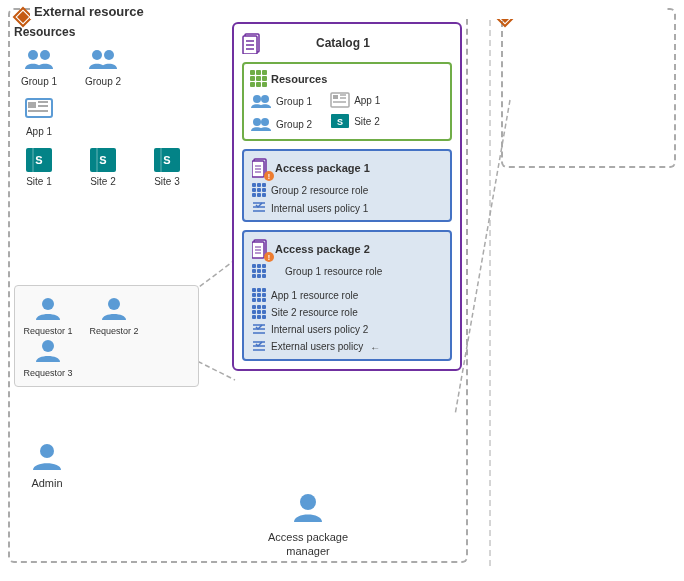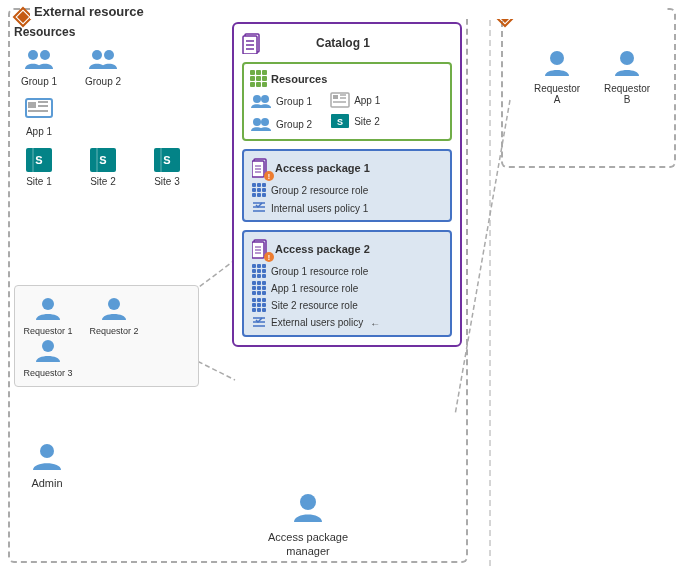--- a/index.html
+++ b/index.html
@@ -156,36 +156,20 @@
   <div class="external-dir">
   </div>
   <div style="position:absolute; right:168px; top:6px;">
     <svg width="22" height="22" viewBox="0 0 22 22">
       <polygon points="11,2 20,11 11,20 2,11" fill="none" stroke="#c55a11" stroke-width="2"></polygon>
       <polygon points="11,5 17,11 11,17 5,11" fill="#c55a11"></polygon>
     </svg>
   </div>
   <div class="external-dir-label" style="position:absolute; right:20px; top:4px; background:#fff; padding:0 4px; font-size:13px; font-weight:600;">External resource</div>
 
-  <div class="ext-requestors" style="position:absolute; right:12px; top:28px;">
-    <div class="icon-item">
-      <svg class="person-icon" width="32" height="32" viewBox="0 0 32 32">
-        <circle cx="16" cy="10" r="7" fill="#5b9bd5"></circle>
-        <path d="M4 28 C4 20 28 20 28 28" fill="#5b9bd5"></path>
-      </svg>
-      <div class="label">Requestor A</div>
-    </div>
-    <div class="icon-item">
-      <svg class="person-icon" width="32" height="32" viewBox="0 0 32 32">
-        <circle cx="16" cy="10" r="7" fill="#5b9bd5"></circle>
-        <path d="M4 28 C4 20 28 20 28 28" fill="#5b9bd5"></path>
-      </svg>
-      <div class="label">Requestor B</div>
-    </div>
-  </div>
 
   <div class="resources-section">
     <div class="section-title">Resources</div>
     <div class="icon-row">
       <div class="icon-item">
         <svg width="32" height="28" viewBox="0 0 32 28">
           <circle cx="10" cy="10" r="5" fill="#5b9bd5"></circle>
           <path d="M2 24 C2 17 18 17 18 24" fill="#5b9bd5"></path>
           <circle cx="22" cy="10" r="5" fill="#5b9bd5"></circle>
           <path d="M14 24 C14 17 30 17 30 24" fill="#5b9bd5"></path>
@@ -405,63 +389,72 @@
             <line x1="3" y1="12" x2="9" y2="12" stroke="#7030a0" stroke-width="1"></line>
             <line x1="3" y1="15" x2="9" y2="15" stroke="#7030a0" stroke-width="1"></line>
           </svg>
           <div style="position:absolute; bottom:-2px; right:-4px; width:10px; height:10px; background:#ed7d31; border-radius:50%; display:flex; align-items:center; justify-content:center;">
             <span style="color:white; font-size:7px; font-weight:bold;">!</span>
           </div>
         </div>
         <span style="font-size:11px; font-weight:600;">Access package 2</span>
       </div>
 
+      <div style="display:flex; align-items:center; gap:19px; font-size:10px; margin-bottom:10px;">
+        <div style="display:inline-grid; grid-template-columns: repeat(3,4px); grid-template-rows: repeat(3,4px); gap:1px; flex-shrink:0;">
+          <div style="background:#4472c4; border-radius:1px;"></div>
+          <div style="background:#4472c4; border-radius:1px;"></div>
+          <div style="background:#4472c4; border-radius:1px;"></div>
+          <div style="background:#4472c4; border-radius:1px;"></div>
+          <div style="background:#4472c4; border-radius:1px;"></div>
+          <div style="background:#4472c4; border-radius:1px;"></div>
+          <div style="background:#4472c4; border-radius:1px;"></div>
+          <div style="background:#4472c4; border-radius:1px;"></div>
+          <div style="background:#4472c4; border-radius:1px;"></div>
+        </div>
+        <span>Group 1 resource role</span>
+      </div>
       <div style="display:flex; align-items:center; gap:5px; font-size:10px; margin-bottom:3px;">
         <div style="display:inline-grid; grid-template-columns: repeat(3,4px); grid-template-rows: repeat(3,4px); gap:1px; flex-shrink:0;">
           <div style="background:#4472c4; border-radius:1px;"></div>
           <div style="background:#4472c4; border-radius:1px;"></div>
           <div style="background:#4472c4; border-radius:1px;"></div>
           <div style="background:#4472c4; border-radius:1px;"></div>
           <div style="background:#4472c4; border-radius:1px;"></div>
           <div style="background:#4472c4; border-radius:1px;"></div>
           <div style="background:#4472c4; border-radius:1px;"></div>
           <div style="background:#4472c4; border-radius:1px;"></div>
           <div style="background:#4472c4; border-radius:1px;"></div>
         </div>
-        <span>Group 1 resource role</span>
+        <span>App 1 resource role</span>
       </div>
       <div style="display:flex; align-items:center; gap:5px; font-size:10px; margin-bottom:3px;">
         <div style="display:inline-grid; grid-template-columns: repeat(3,4px); grid-template-rows: repeat(3,4px); gap:1px; flex-shrink:0;">
           <div style="background:#4472c4; border-radius:1px;"></div>
           <div style="background:#4472c4; border-radius:1px;"></div>
           <div style="background:#4472c4; border-radius:1px;"></div>
           <div style="background:#4472c4; border-radius:1px;"></div>
           <div style="background:#4472c4; border-radius:1px;"></div>
           <div style="background:#4472c4; border-radius:1px;"></div>
           <div style="background:#4472c4; border-radius:1px;"></div>
           <div style="background:#4472c4; border-radius:1px;"></div>
           <div style="background:#4472c4; border-radius:1px;"></div>
         </div>
-        <span>App 1 resource role</span>
-      </div>
+        <span>Site 2 resource role</span>
+      </div>
+
       <div style="display:flex; align-items:center; gap:5px; font-size:10px; margin-bottom:3px;">
-        <div style="display:inline-grid; grid-template-columns: repeat(3,4px); grid-template-rows: repeat(3,4px); gap:1px; flex-shrink:0;">
-          <div style="background:#4472c4; border-radius:1px;"></div>
-          <div style="background:#4472c4; border-radius:1px;"></div>
-          <div style="background:#4472c4; border-radius:1px;"></div>
-          <div style="background:#4472c4; border-radius:1px;"></div>
-          <div style="background:#4472c4; border-radius:1px;"></div>
-          <div style="background:#4472c4; border-radius:1px;"></div>
-          <div style="background:#4472c4; border-radius:1px;"></div>
-          <div style="background:#4472c4; border-radius:1px;"></div>
-          <div style="background:#4472c4; border-radius:1px;"></div>
-        </div>
-        <span>Site 2 resource role</span>
-      </div>
-
+        <svg width="14" height="14" viewBox="0 0 14 14" style="flex-shrink:0;">
+          <line x1="1" y1="3" x2="13" y2="3" stroke="#4472c4" stroke-width="1.5"></line>
+          <line x1="1" y1="7" x2="13" y2="7" stroke="#4472c4" stroke-width="1.5"></line>
+          <line x1="1" y1="11" x2="13" y2="11" stroke="#4472c4" stroke-width="1.5"></line>
+          <polyline points="4,5 6,7 10,3" stroke="#4472c4" stroke-width="1.5" fill="none"></polyline>
+        </svg>
+        <span>Internal users policy 2</span>
+      </div>
       <div style="display:flex; align-items:center; gap:5px; font-size:10px;">
         <svg width="14" height="14" viewBox="0 0 14 14" style="flex-shrink:0;">
           <line x1="1" y1="3" x2="13" y2="3" stroke="#4472c4" stroke-width="1.5"></line>
           <line x1="1" y1="7" x2="13" y2="7" stroke="#4472c4" stroke-width="1.5"></line>
           <line x1="1" y1="11" x2="13" y2="11" stroke="#4472c4" stroke-width="1.5"></line>
           <polyline points="4,5 6,7 10,3" stroke="#4472c4" stroke-width="1.5" fill="none"></polyline>
         </svg>
         <span>External users policy</span>
         <span style="font-size:10px; color:#333; margin-left:2px;">←</span>
       </div>

